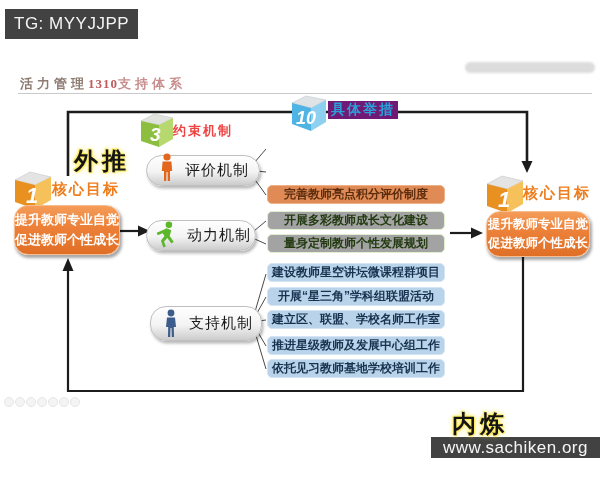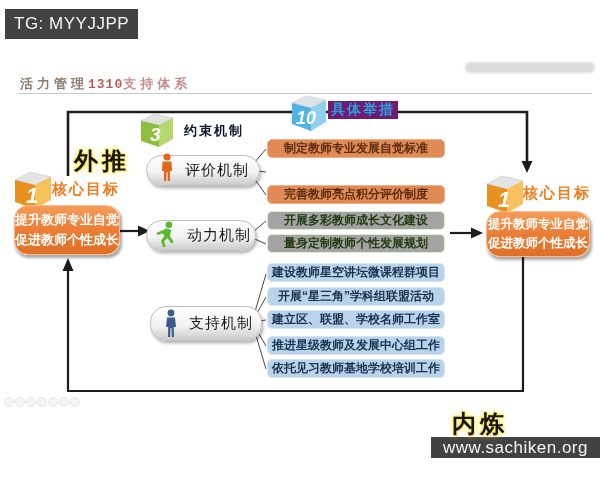--- a/index.html
+++ b/index.html
@@ -9,21 +9,21 @@
   }
   .abs{position:absolute;}
   
   .dark-badge{
     background:#424242;color:#f5f5f5;display:flex;align-items:center;justify-content:center;
     font-size:17px;letter-spacing:0.5px;
   }
   #tg-badge{left:5px;top:9px;width:133px;height:30px;justify-content:flex-start;padding-left:9px;box-sizing:border-box;}
   #site-badge{left:431px;top:437px;width:169px;height:21px;}
   
-  #page-title{left:20px;top:75px;font-family:Liberation Mono, monospace;font-weight:bold;font-size:13px;letter-spacing:4px;}
+  #page-title{left:20px;top:75px;font-family:Liberation Serif, serif;font-weight:bold;font-size:13px;letter-spacing:4px;}
   #page-title .t1{color:#8d7b72;}
   #page-title .t2{color:#c25b5b;letter-spacing:1px;}
   #page-title .t3{color:#c98f8f;}
   #title-underline{left:18px;top:93px;width:574px;height:1px;background:#c9c9c9;}
   #top-smudge{left:465px;top:62px;width:130px;height:11px;background:#dcdcdc;border-radius:6px;filter:blur(1px);}
   
   .flow-label{
     font-size:24px;font-weight:900;color:#141414;letter-spacing:4px;
     text-shadow:0 0 3px #ffef6a,0 0 6px #ffe95c,1px 1px 0 #fce96a,-1px -1px 0 #fce96a;
     z-index:6;
@@ -31,21 +31,21 @@
   }
   #outer-push{left:74px;top:101px;}
   #inner-refine{left:452px;top:364px;}
   
   #connectors{left:0;top:0;z-index:1;pointer-events:none;}
   
   .cube{z-index:4;}
   .cube text{font-family:"Liberation Sans",sans-serif;font-weight:bold;font-style:italic;fill:#ffffff;}
   .cube-label{font-weight:800;letter-spacing:2px;z-index:4;}
   #core-label-left,#core-label-right{color:#ef7d1d;font-size:15px;}
-  #constraint-label{color:#0f172a;font-size:13px;left:184px;top:122px;}
+  #constraint-label{color:#ef4444;font-size:13px;left:173px;top:122px;}
   #measures-label{color:#2b9fd8;font-size:14px;left:328px;top:101px;background:#701a75;padding:0 3px;z-index:5;}
   
   .core-box{
     background:linear-gradient(180deg,#f49c58 0%,#ec8038 45%,#e06f26 100%);
     border:1px solid #f6bd90;border-radius:14px;color:#ffffff;font-weight:bold;
     display:flex;flex-direction:column;align-items:center;justify-content:center;
     box-shadow:1.5px 2.5px 3px rgba(0,0,0,0.35);z-index:4;line-height:1.55;
   }
   #core-box-left{left:14px;top:205px;width:104px;height:48px;font-size:13px;}
   #core-box-right{left:486px;top:211px;width:102px;height:44px;font-size:12.5px;}
@@ -182,21 +182,20 @@
   <div class="abs pill" id="pill-support">
     <svg class="icon" width="20" height="30" viewBox="0 0 20 30">
       <g fill="#3c5c8c">
         <circle cx="10" cy="4" r="3.4"></circle>
         <path d="M6 8.5 L14 8.5 L15 18 L12.8 18 L13 28 L10.8 28 L10.5 19 L9.5 19 L9.2 28 L7 28 L7.2 18 L5 18 Z"></path>
       </g>
     </svg>
     <span class="mech-label">支持机制</span>
   </div>
 
-  <div class="abs item orange" style="top:139px;">制定教师专业发展自觉标准</div>
   <div class="abs item orange" style="top:185px;">完善教师亮点积分评价制度</div>
   <div class="abs item green" style="top:211px;">开展多彩教师成长文化建设</div>
   <div class="abs item green" style="top:234px;">量身定制教师个性发展规划</div>
   <div class="abs item blue" style="top:263px;">建设教师星空讲坛微课程群项目</div>
   <div class="abs item blue" style="top:287px;">开展“星三角”学科组联盟活动</div>
   <div class="abs item blue" style="top:310px;">建立区、联盟、学校名师工作室</div>
   <div class="abs item blue" style="top:336px;">推进星级教师及发展中心组工作</div>
   <div class="abs item blue" style="top:359px;">依托见习教师基地学校培训工作</div>
 
   <div class="abs" id="wm-dots">

